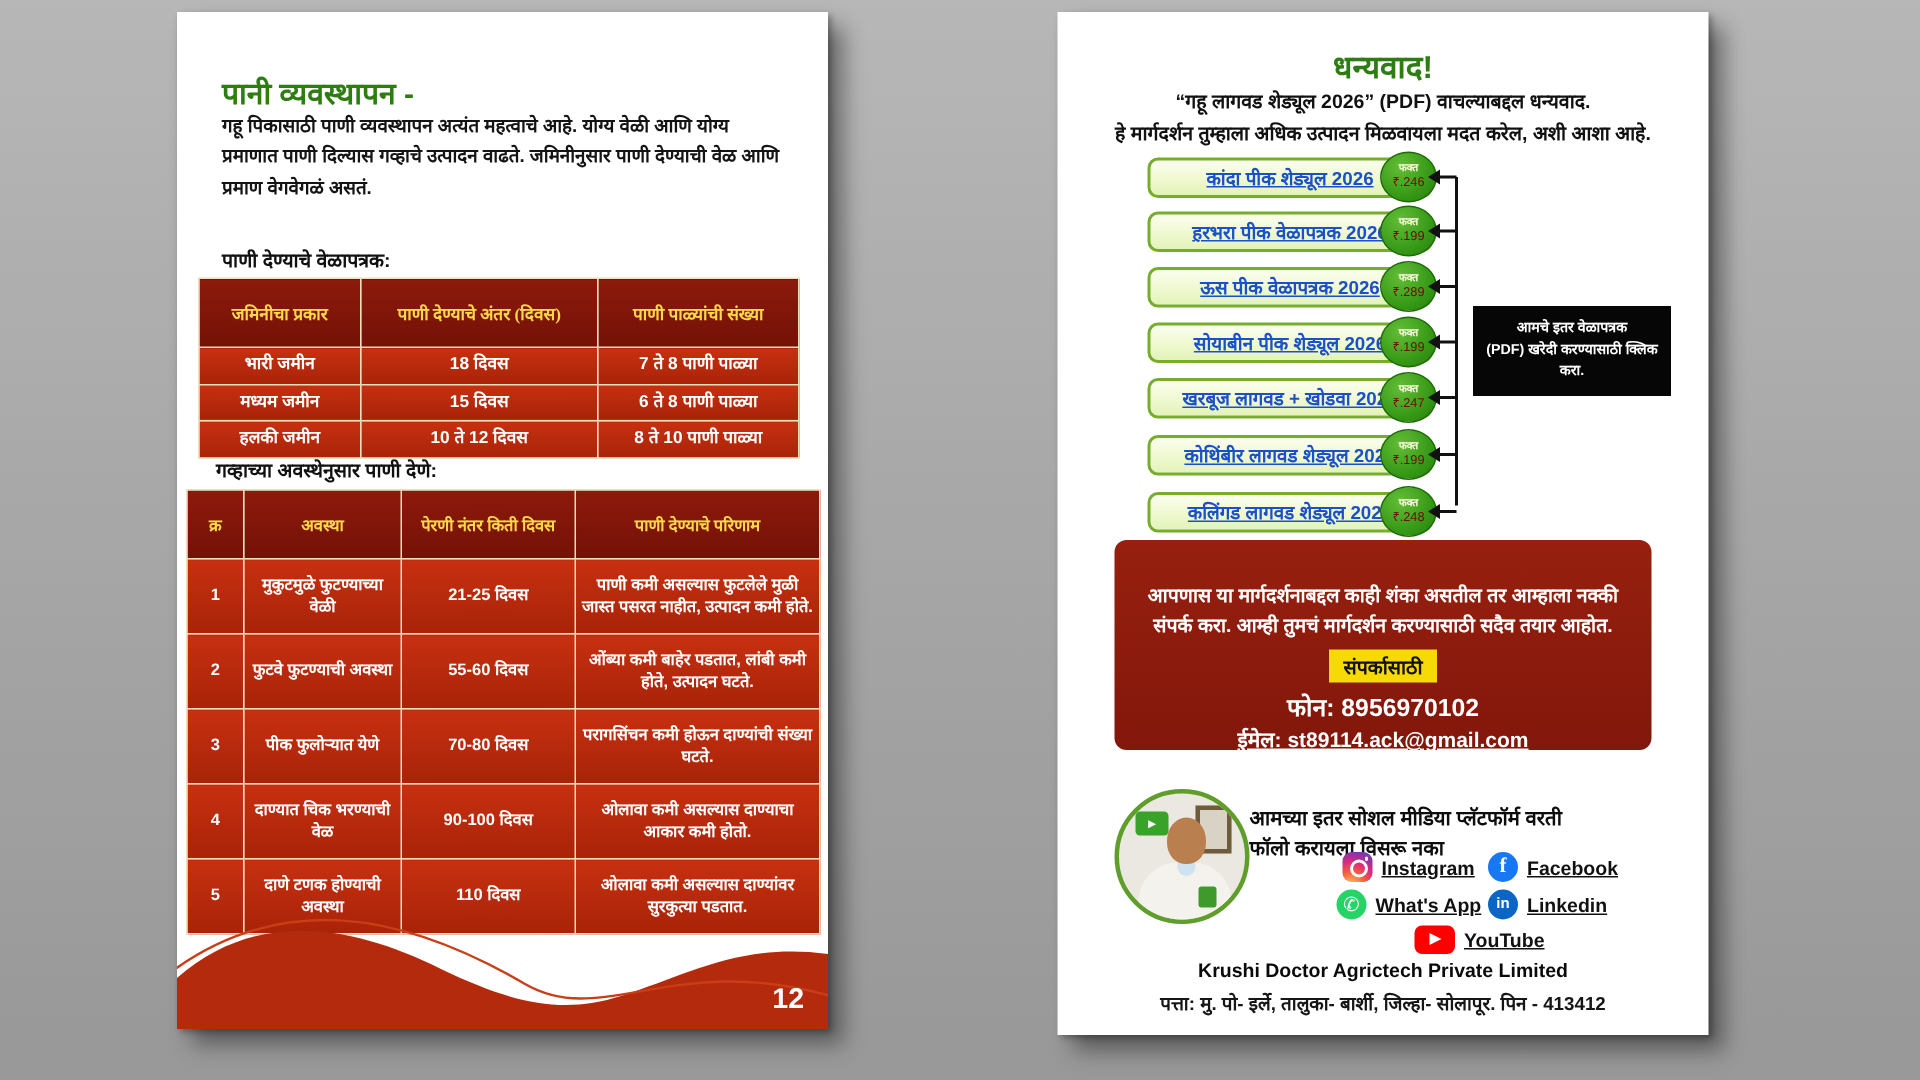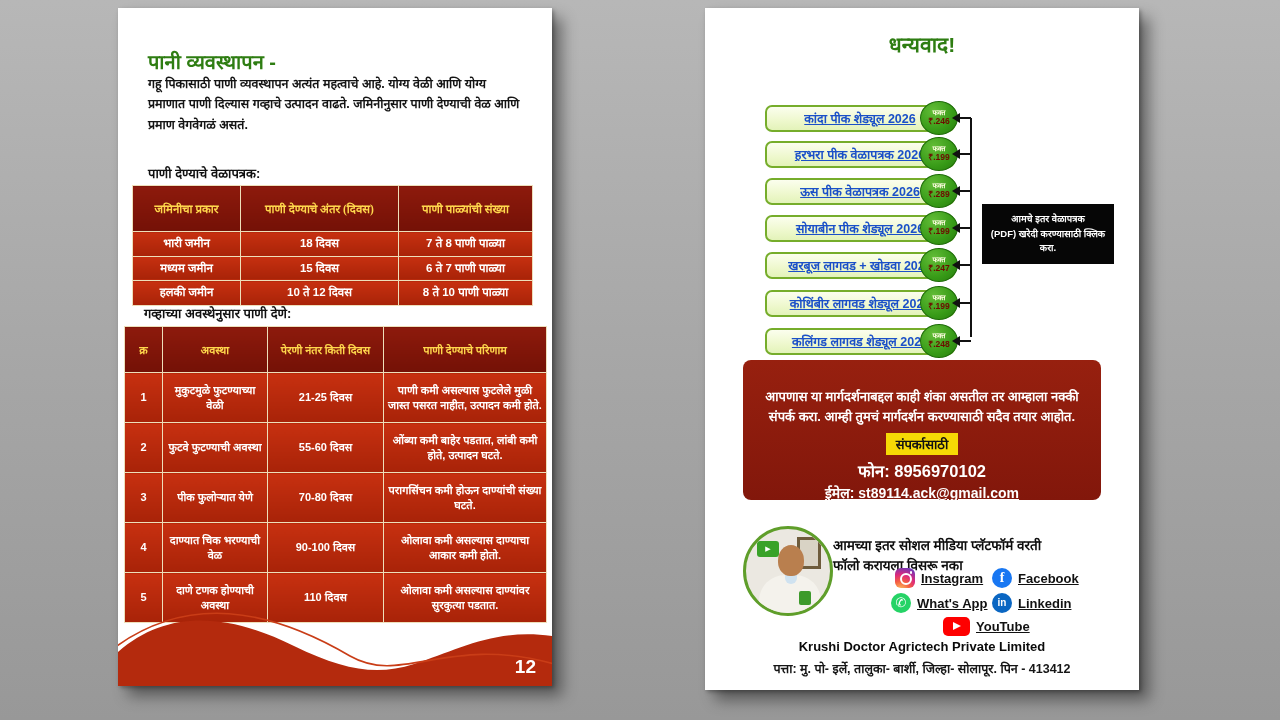--- a/index.html
+++ b/index.html
@@ -55,21 +55,21 @@
     color:#1b50c8; font-size:12.5px; font-weight:bold; text-decoration:underline;
     cursor:pointer; white-space:nowrap;
   }
   .price-badge {
     position:absolute; left:155px; top:-4px; width:38px; height:34px; border-radius:50%;
     background:radial-gradient(circle at 35% 28%, #63bd37 0%, #379a17 60%, #267c0c 100%);
     border:1px solid #1e6c08;
     display:flex; flex-direction:column; align-items:center; justify-content:center; line-height:1.1;
   }
   .price-badge .b-top { font-size:7px; color:#fefce0; font-weight:bold; }
-  .price-badge .b-price { font-size:8.5px; color:#6d0c00; font-weight:bold; }
+  .price-badge .b-price { font-size:8.5px; color:#6d0c00; font-weight:normal; }
   .arrow-line { position:absolute; left:194px; top:12px; width:12px; height:2px; background:#111; }
   .arrow-line::before {
     content:""; position:absolute; left:-7px; top:-4px;
     border-right:8px solid #111; border-top:5px solid transparent; border-bottom:5px solid transparent;
   }
   .v-line { position:absolute; left:205px; top:13px; width:2px; height:219px; background:#111; }
   .click-note {
     position:absolute; left:205px; top:99px; width:132px; min-height:44px;
     background:#060606; color:#fff; font-size:9.5px; font-weight:bold;
     text-align:center; line-height:1.55; padding:8px 4px; cursor:pointer;margin-left:12px;
@@ -137,21 +137,21 @@
       <th>पाणी पाळ्यांची संख्या</th>
     </tr>
     <tr>
       <td>भारी जमीन</td>
       <td>18 दिवस</td>
       <td>7 ते 8 पाणी पाळ्या</td>
     </tr>
     <tr>
       <td>मध्यम जमीन</td>
       <td>15 दिवस</td>
-      <td>6 ते 7 पाणी पाळ्या</td>
+      <td>6 ते 8 पाणी पाळ्या</td>
     </tr>
     <tr>
       <td>हलकी जमीन</td>
       <td>10 ते 12 दिवस</td>
       <td>8 ते 10 पाणी पाळ्या</td>
     </tr>
   </tbody>
     </table>
 
   <div class="lp-h2 stage">गव्हाच्या अवस्थेनुसार पाणी देणे:</div>
@@ -207,20 +207,24 @@
     <svg width="434" height="96" viewBox="0 0 434 96">
       <path d="M0,62 C50,18 112,24 176,56 C226,80 258,86 296,74 C340,60 376,38 434,46 L434,96 L0,96 Z" fill="#b42a0d"></path>
       <path d="M-4,58 C70,4 150,18 232,66 C284,96 330,44 436,74" fill="none" stroke="#c93d17" stroke-width="1.6"></path>
     </svg>
   </div>
   <div class="lp-pagenum">12</div>
 </div>
 
 <div class="page" id="page-right">
   <div class="rp-title">धन्यवाद!</div>
+  <div class="rp-sub">
+    <div>“गहू लागवड शेड्यूल 2026” (PDF) वाचल्याबद्दल धन्यवाद.</div>
+    <div>हे मार्गदर्शन तुम्हाला अधिक उत्पादन मिळवायला मदत करेल, अशी आशा आहे.</div>
+  </div>
 
   <div class="btn-area">
     <div class="v-line"></div>
 
     <div class="pdf-row" style="top:0">
       <div class="pdf-btn">कांदा पीक शेड्यूल 2026</div>
       <div class="price-badge">
         <span class="b-top">फक्त</span>
         <span class="b-price">₹.246</span>
       </div>

